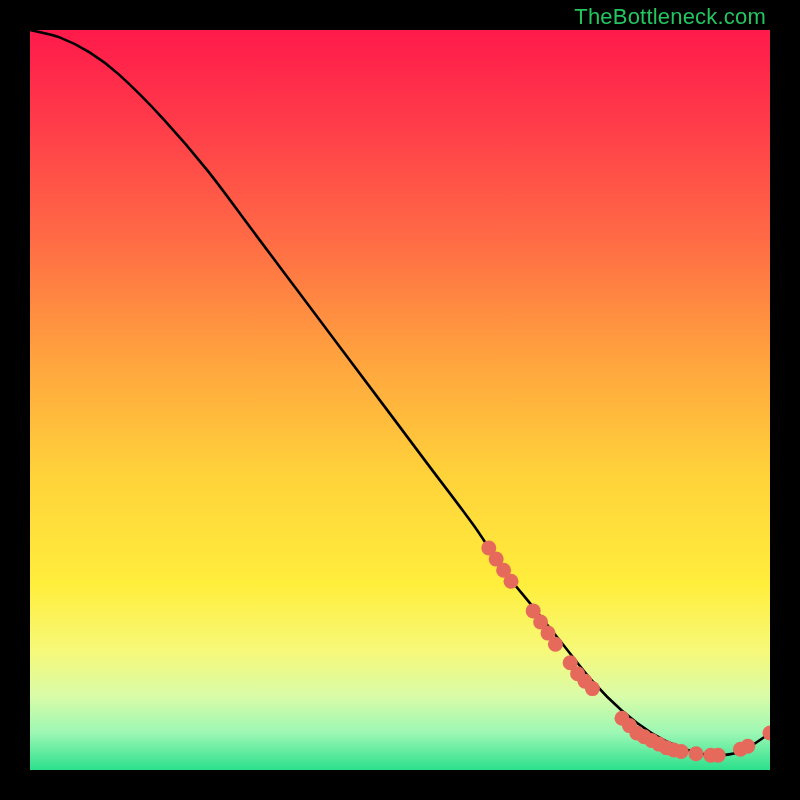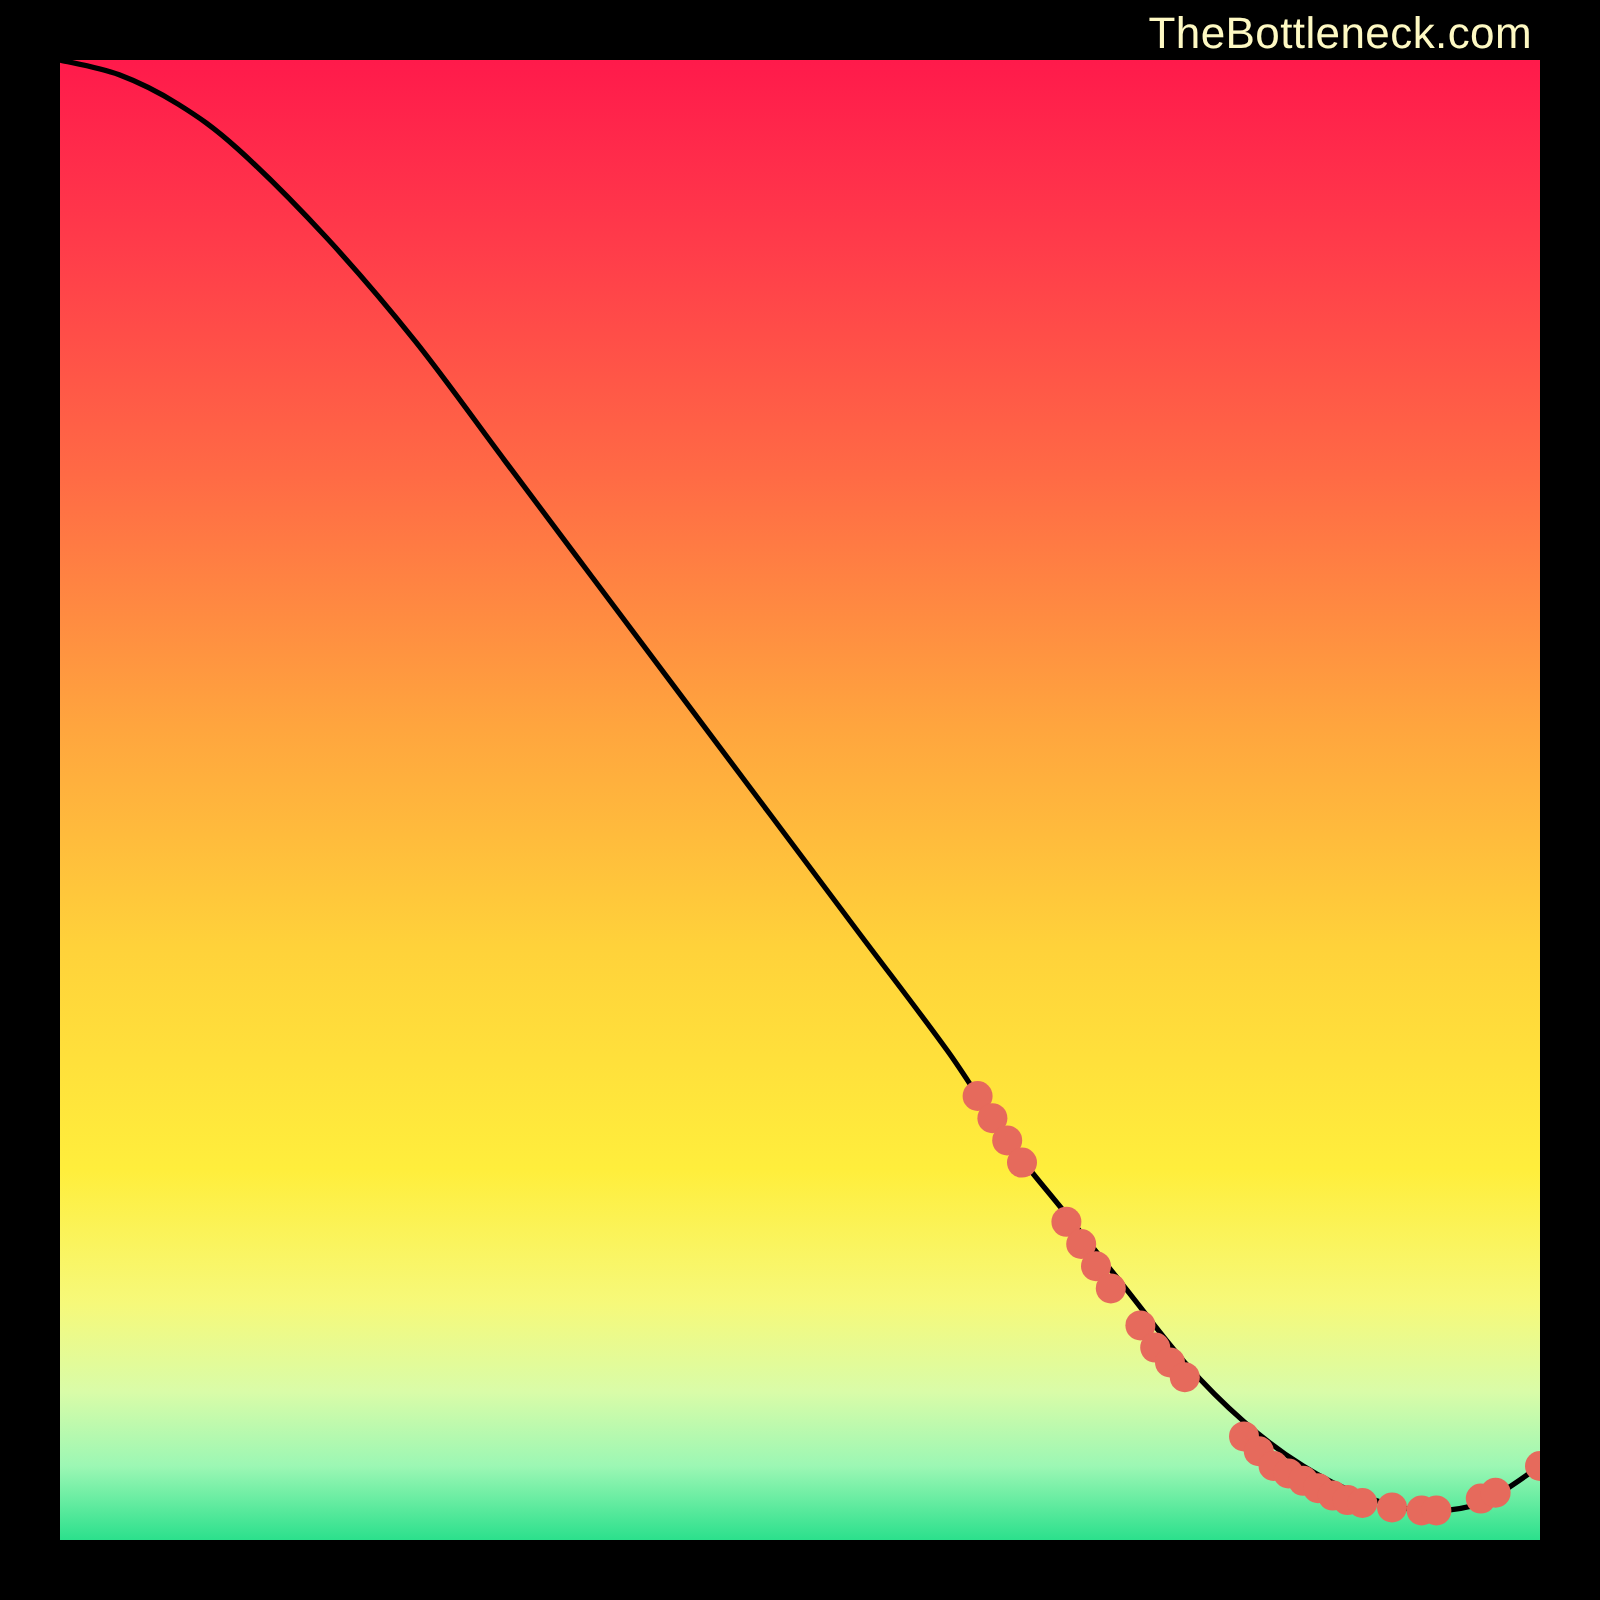--- a/index.html
+++ b/index.html
@@ -21,21 +21,21 @@
     position: absolute;
     left: 30px;
     top: 30px;
     width: 740px;
     height: 740px;
   }
   .watermark {
     position: absolute;
     top: 4px;
     right: 34px;
-    color: #fef9c3;
+    color: #22c55e;
     font-size: 22px;
     font-weight: 500;
     letter-spacing: 0.2px;
   }
   svg { display: block; }
 </style>
 </head>
 <body>
 
 <div class="stage">

